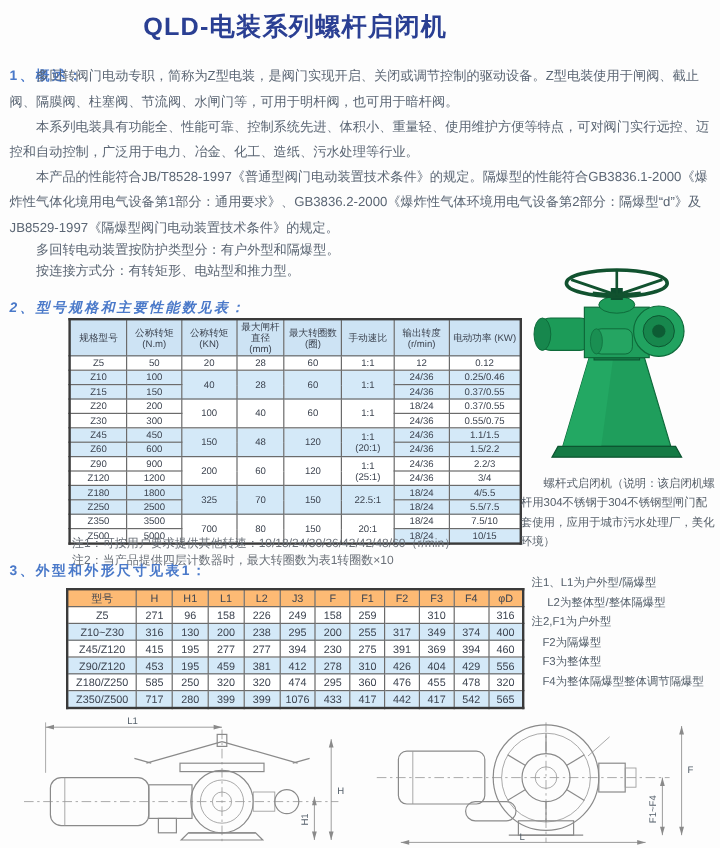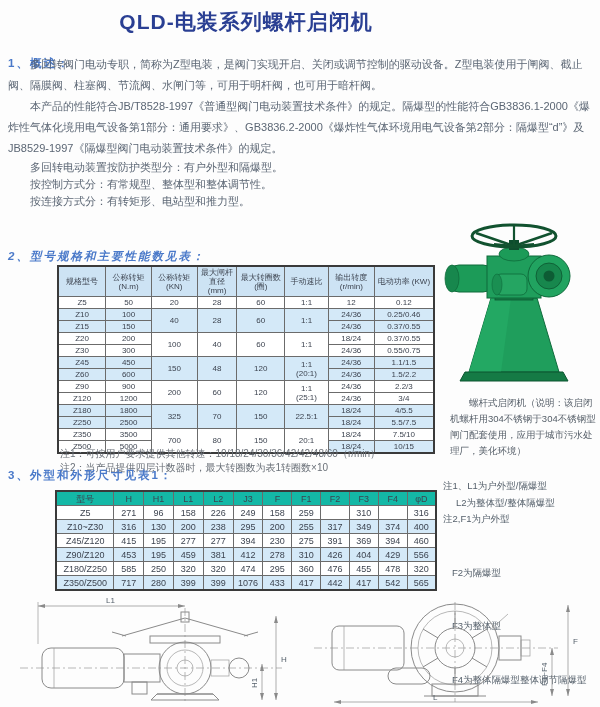--- a/index.html
+++ b/index.html
@@ -32,32 +32,32 @@
   td.hl { background:#d4e9f8; }
 
   .t1notes { position:absolute; top:447px; left:60px; font-size:10px; color:#6a7078;
     line-height:14px; }
 
   
   .t2wrap { position:absolute; top:490px; left:55px; }
   .t2 { width:382px; border:2px solid #3a3a3a; }
   .t2 th, .t2 td { border:1px solid #6b6b6b; text-align:center; color:#3d4450;
     font-size:9px; line-height:12px; padding:0.5px 1px; }
-  .t2 th { background:#14b8a6; font-weight:normal; }
+  .t2 th { background:#fdba74; font-weight:normal; }
   .t2 tbody tr:nth-child(even) td { background:#d4e9f8; }
 
   .t2notes { position:absolute; top:478px; left:443px; width:155px; font-size:9.5px;
     color:#55606b; line-height:16.5px; }
   .t2notes .ind1 { padding-left:13px; }
-  .t2notes .ind2 { padding-left:9px;margin-top:37px; }
+  .t2notes .ind2 { padding-left:9px; }
 
   
   .photo { position:absolute; top:216px; left:434px; width:164px; }
   .photo .caption { margin-top:3px; font-size:9.5px; line-height:16px; color:#555e68;
-    text-indent:2em;margin-left:16px; }
+    text-indent:2em; }
 
   
   .drawings { position:absolute; top:596px; left:0; width:600px; height:111px;
     display:flex; }
   .drawings svg { display:block; }
   .dline { stroke:#8a8a8a; stroke-width:1; fill:none; }
   .dthin { stroke:#9a9a9a; stroke-width:0.7; fill:none; }
   .cline { stroke:#9a9a9a; stroke-width:0.7; fill:none; stroke-dasharray:8 3 2 3; }
   .diml  { stroke:#8a8a8a; stroke-width:0.7; fill:none; }
   .arr   { fill:#8a8a8a; }
@@ -67,23 +67,23 @@
 <body>
 
 <div class="page">
 
   <div class="title">QLD-电装系列螺杆启闭机</div>
 
   <div class="sec-head" id="s1h">1、概述：</div>
 
   <div class="paras">
     <p>多回转阀门电动专职，简称为Z型电装，是阀门实现开启、关闭或调节控制的驱动设备。Z型电装使用于闸阀、截止阀、隔膜阀、柱塞阀、节流阀、水闸门等，可用于明杆阀，也可用于暗杆阀。</p>
+    <p>本系列电装具有功能全、性能可靠、控制系统先进、体积小、重量轻、使用维护方便等特点，可对阀门实行远控、迈控和自动控制，广泛用于电力、冶金、化工、造纸、污水处理等行业。</p>
     <p>本产品的性能符合JB/T8528-1997《普通型阀门电动装置技术条件》的规定。隔爆型的性能符合GB3836.1-2000《爆炸性气体化境用电气设备第1部分：通用要求》、GB3836.2-2000《爆炸性气体环境用电气设备第2部分：隔爆型“d”》及JB8529-1997《隔爆型阀门电动装置技术条件》的规定。</p>
     <p class="short">多回转电动装置按防护类型分：有户外型和隔爆型。</p>
-    <p class="short">按控制方式分：有常规型、整体型和整体调节性。</p>
     <p class="short">按连接方式分：有转矩形、电站型和推力型。</p>
   </div>
 
   <div class="sec-head" id="s2h">2、型号规格和主要性能数见表：</div>
 
   <div class="t1wrap">
     <table class="t1">
       <colgroup>
         <col style="width:48px">
           <col style="width:46px">

